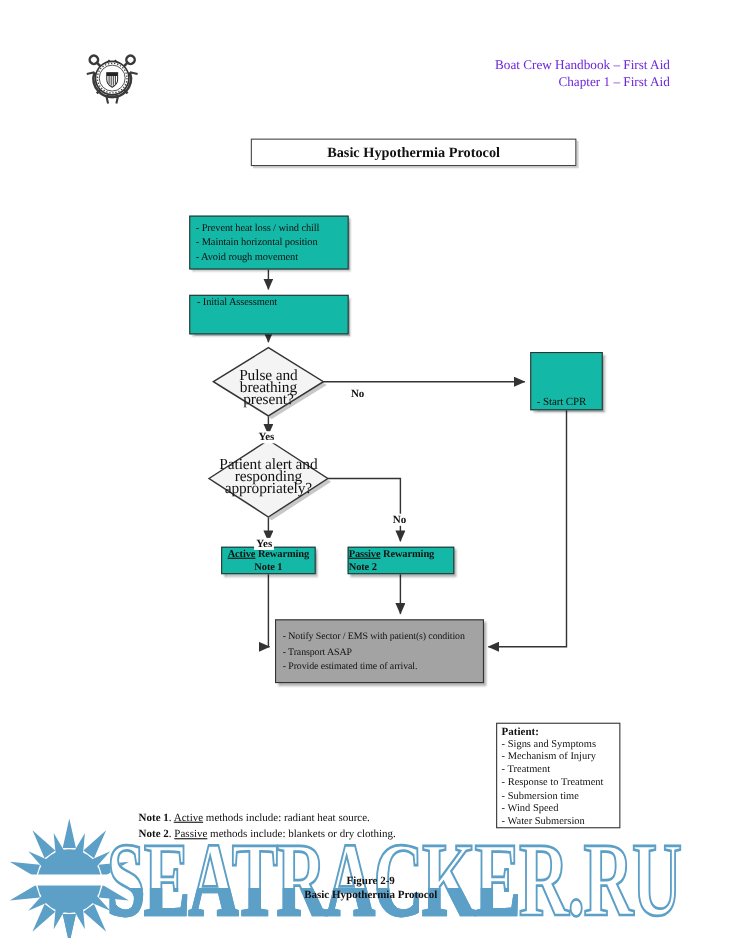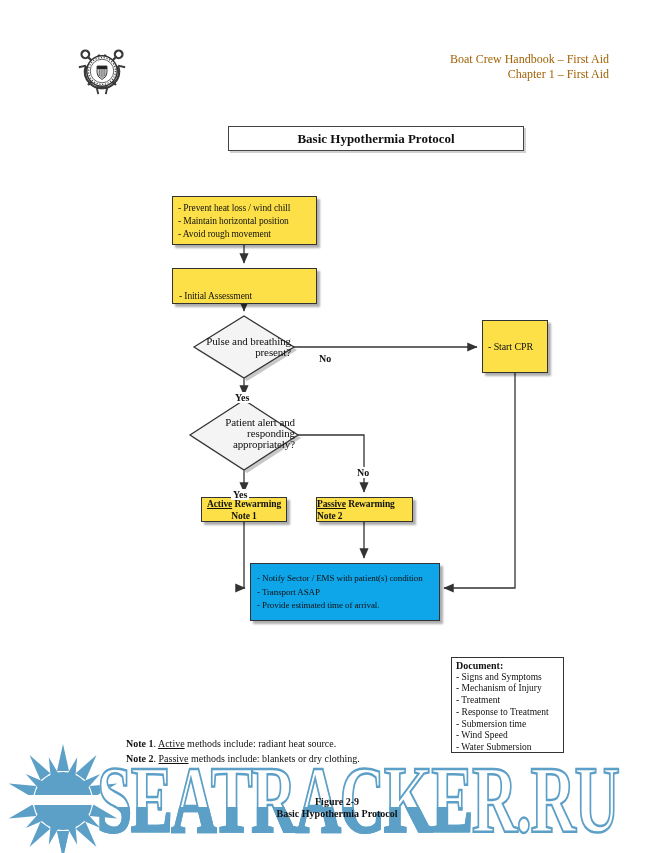--- a/index.html
+++ b/index.html
@@ -2,41 +2,41 @@
 <html><head>
 <meta charset="utf-8">
 <style>
   html,body{margin:0;padding:0;background:#888;}
   #page{
     position:relative;width:671px;height:853px;background:#ffffff;
     font-family:"Liberation Serif","DejaVu Serif",serif;color:#111;
     overflow:hidden;margin:0 auto;
   }
   
-  .hdr{position:absolute;top:52px;right:62px;text-align:right;font-size:12px;line-height:14.5px;color:#a16207;}
+  .hdr{position:absolute;top:52px;right:62px;text-align:right;font-size:12px;line-height:14.5px;color:#6d28d9;}
   
   .title-box{
     position:absolute;left:228px;top:126px;width:294px;height:23px;
     border:1px solid #444;box-shadow:2px 2px 0 rgba(0,0,0,.18);
     text-align:center;font-weight:bold;font-size:13px;line-height:23px;background:#fff;
   }
   
   .fbox{
-    position:absolute;background:#fde047;border:1.4px solid #333;
+    position:absolute;background:#14b8a6;border:1.4px solid #333;
     box-shadow:2.5px 2.5px 2px rgba(0,0,0,.32);box-sizing:border-box;
     font-size:9.5px;line-height:13px;letter-spacing:-0.1px;white-space:nowrap;
   }
   .fbox.pad{padding:5px 4px 0 5px;}
   .b-prevent{left:172px;top:196px;width:145px;height:49px;}
-  .b-initial{left:172px;top:268px;width:145px;height:36px;display:flex;align-items:flex-end;padding-left:6px;}
-  .b-cpr{left:482px;top:320px;width:66px;height:53px;display:flex;align-items:center;padding-left:5px;font-size:10px;}
+  .b-initial{left:172px;top:268px;width:145px;height:36px;display:flex;align-items:flex-start;padding-left:6px;}
+  .b-cpr{left:482px;top:320px;width:66px;height:53px;display:flex;align-items:flex-end;padding-left:5px;font-size:10px;}
   .b-active{left:201px;top:497px;width:86px;height:25px;text-align:center;font-weight:bold;font-size:9.5px;line-height:11.5px;padding-top:1px;}
   .b-passive{left:316px;top:497px;width:97px;height:25px;font-weight:bold;font-size:9.5px;line-height:11.5px;padding-top:1px;}
-  .b-notify{left:250px;top:563px;width:190px;height:58px;background:#0ea5e9;padding:8px 0 0 6px;font-size:9px;line-height:13.5px;}
-  .dtext{position:absolute;text-align:right;font-size:11px;line-height:11px;letter-spacing:-0.1px;}
+  .b-notify{left:250px;top:563px;width:190px;height:58px;background:#a3a3a3;padding:8px 0 0 6px;font-size:9px;line-height:13.5px;}
+  .dtext{position:absolute;text-align:center;font-size:14px;line-height:11px;letter-spacing:-0.1px;}
   .d-pulse{left:197px;top:336px;width:94px;}
   .d-alert{left:193px;top:417px;width:102px;}
   .lbl{position:absolute;font-weight:bold;font-size:10px;background:#fff;padding:0 2px;line-height:11px;margin-top:12px;}
   .connectors{position:absolute;left:0;top:0;pointer-events:none;}
   
   .doc-box{
     position:absolute;left:451px;top:657px;width:113px;height:96px;border:1.3px solid #333;
     box-sizing:border-box;background:#fff;font-size:9.5px;line-height:11.7px;padding:2px 0 0 4px;
     white-space:nowrap;z-index:3;
   }
@@ -196,21 +196,21 @@
     <div>- Transport ASAP</div>
     <div>- Provide estimated time of arrival.</div>
   </div>
 
   <div class="lbl" style="left:317px;top:341px;">No</div>
   <div class="lbl" style="left:233px;top:380px;">Yes</div>
   <div class="lbl" style="left:231px;top:477px;">Yes</div>
   <div class="lbl" style="left:355px;top:455px;">No</div>
 
   <div class="doc-box">
-    <div class="doc-title">Document:</div>
+    <div class="doc-title">Patient:</div>
     <div>- Signs and Symptoms</div>
     <div>- Mechanism of Injury</div>
     <div>- Treatment</div>
     <div>- Response to Treatment</div>
     <div>- Submersion time</div>
     <div>- Wind Speed</div>
     <div>- Water Submersion</div>
   </div>
 
   <div class="notes">

